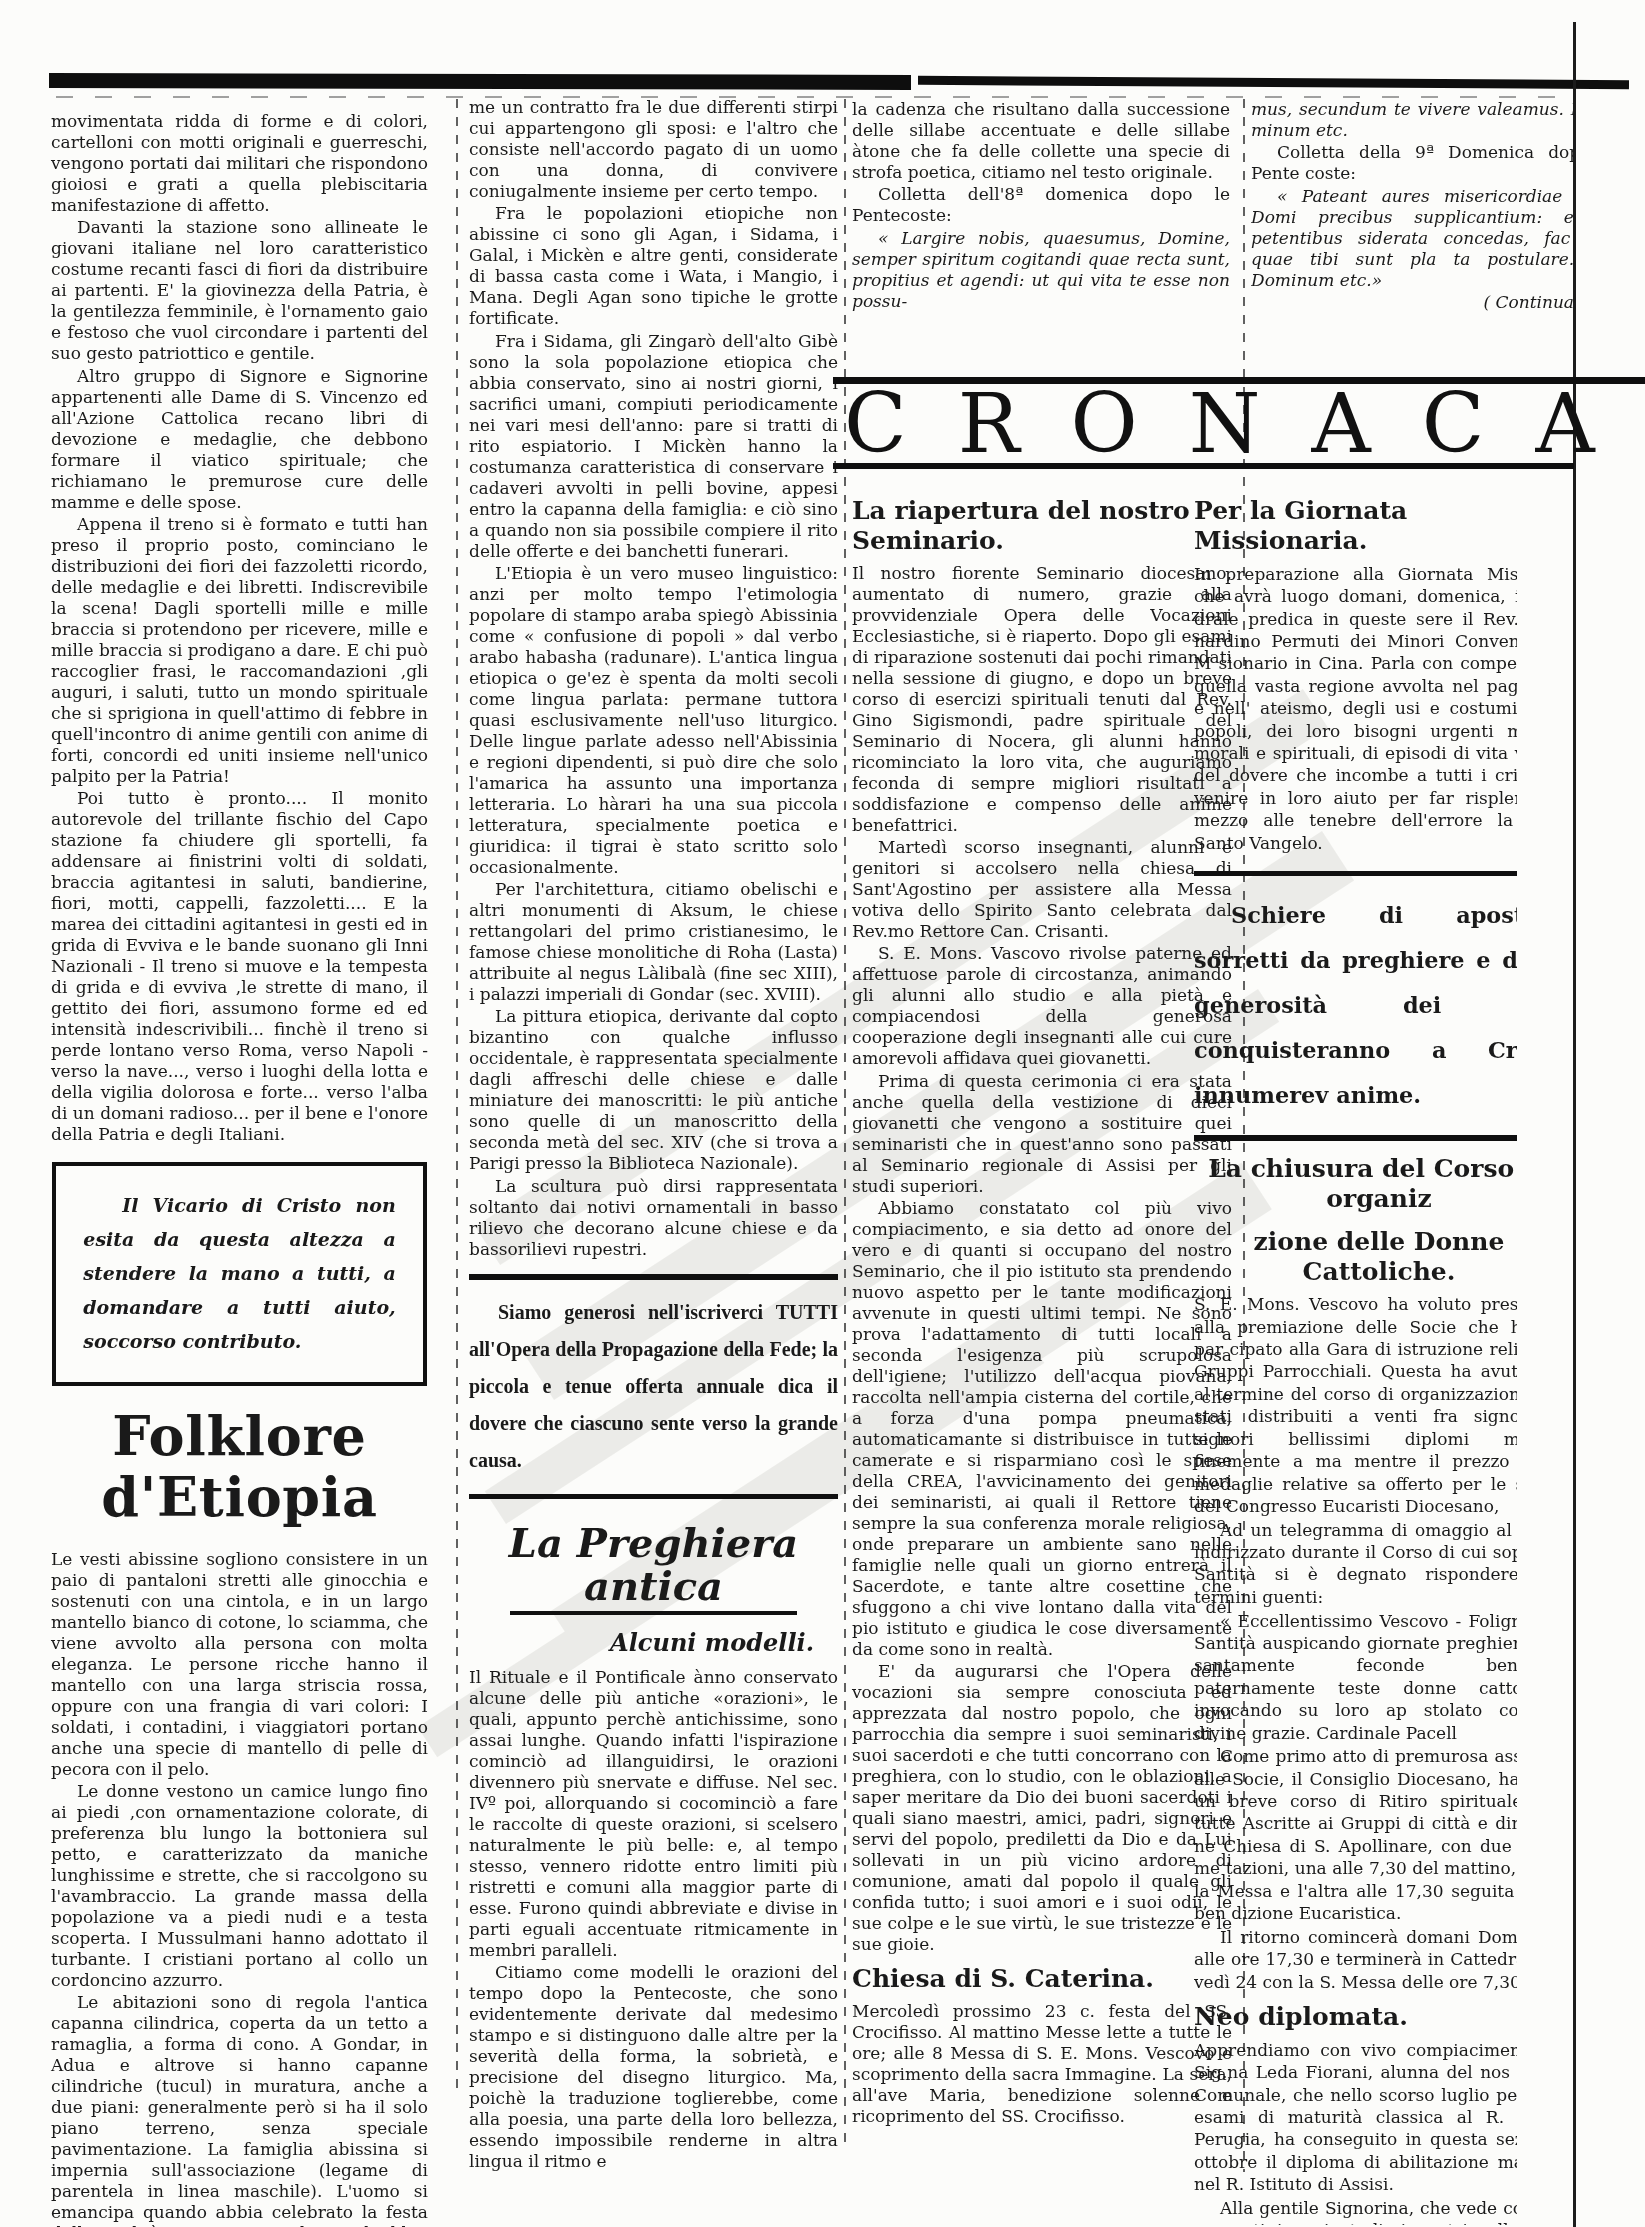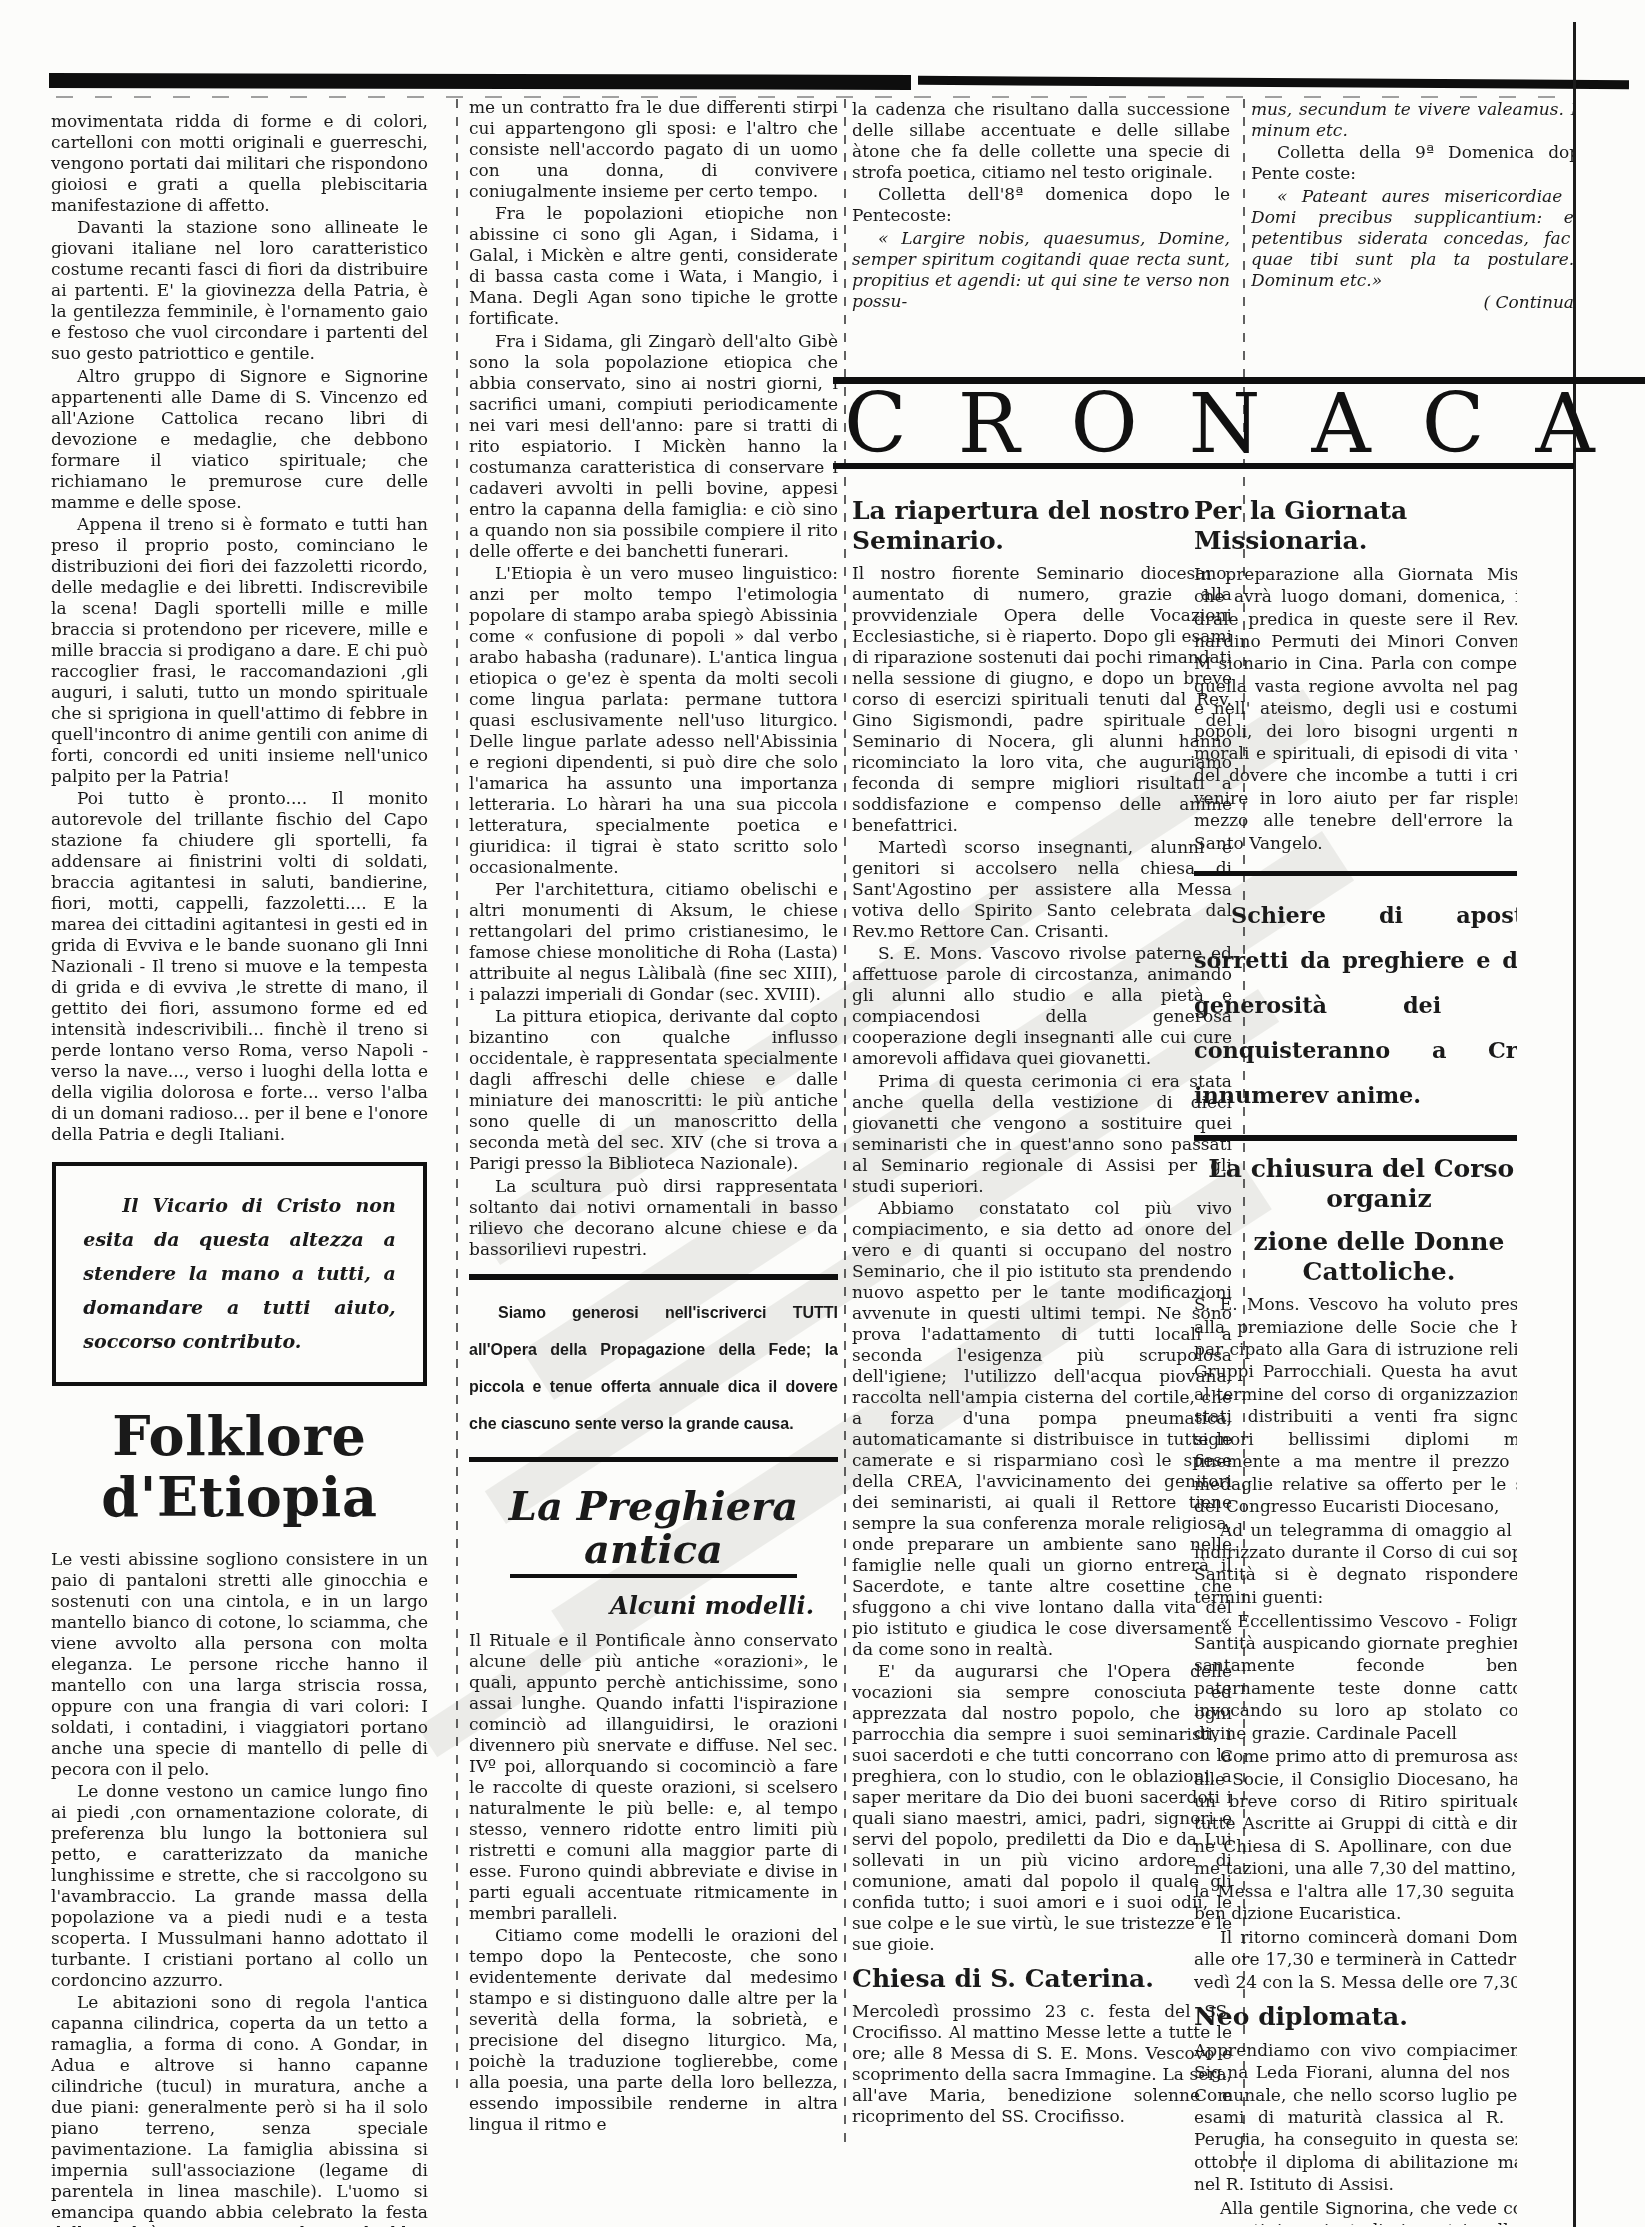--- a/index.html
+++ b/index.html
@@ -27,22 +27,22 @@
   .col p.lat{font-style:italic;}
   .continua{text-align:right;font-style:italic;padding-right:46px;}
   
   .vbox{border:4.6px solid #101010;margin:17px 1.3px 13px 1.3px;padding:14.5px 20px 17px 20px;
     font-weight:700;font-style:italic;font-size:19px;line-height:34px;}
   .vbox p{text-indent:39px;margin:7px;}
   .folklore{font-size:54px;line-height:61px;font-weight:700;text-align:center;
     margin:20px 0 21px 0;text-indent:0;letter-spacing:0.7px;}
   
   .hrule{height:5.3px;background:#0f0f0f;border:0;margin:14.5px 0;}
-  .fede{font-family:Liberation Sans, sans-serif;font-weight:700;
-    font-size:16px;line-height:37px;text-align:justify;}
+  .fede{font-family:Liberation Serif, serif;font-weight:700;
+    font-size:20px;line-height:37px;text-align:justify;}
   .fede p{text-indent:29px;margin:0;}
   .preghiera{font-size:40px;line-height:43px;font-weight:700;font-style:italic;
     text-align:center;margin:22.4px 0 4px 0;}
   .preghiera-rule{height:3.3px;background:#101010;width:78%;margin:0 auto 17px auto;}
   .modelli{font-weight:700;font-style:italic;font-size:24px;text-align:right;
     padding-right:24px;margin:0 0 14.5px 0;}
   
   .cronaca-wrap{position:absolute;overflow:hidden;}
   .cronaca{font-size:82px;line-height:79px;letter-spacing:51px;white-space:nowrap;
     font-weight:400;color:#111;}
@@ -108,21 +108,21 @@
   <div class="preghiera">La Preghiera antica</div>
   <div class="preghiera-rule"></div>
   <div class="modelli">Alcuni modelli.</div>
   <p class="noindent">Il Rituale e il Pontificale ànno conservato alcune delle più antiche «orazioni», le quali, appunto perchè antichissime, sono assai lunghe. Quando infatti l'ispirazione cominciò ad illanguidirsi, le orazioni divennero più snervate e diffuse. Nel sec. IVº poi, allorquando si cocominciò a fare le raccolte di queste orazioni, si scelsero naturalmente le più belle: e, al tempo stesso, vennero ridotte entro limiti più ristretti e comuni alla maggior parte di esse. Furono quindi abbreviate e divise in parti eguali accentuate ritmicamente in membri paralleli.</p>
   <p>Citiamo come modelli le orazioni del tempo dopo la Pentecoste, che sono evidentemente derivate dal medesimo stampo e si distinguono dalle altre per la severità della forma, la sobrietà, e precisione del disegno liturgico. Ma, poichè la traduzione toglierebbe, come alla poesia, una parte della loro bellezza, essendo impossibile renderne in altra lingua il ritmo e</p>
 </div>
 
 <div class="col" style="left:852px;top:99px;width:378px;">
   <p class="noindent">la cadenza che risultano dalla successione delle sillabe accentuate e delle sillabe àtone che fa delle collette una specie di strofa poetica, citiamo nel testo originale.</p>
   <p>Colletta dell'8ª domenica dopo le Pentecoste:</p>
-  <p class="lat">« Largire nobis, quaesumus, Domine, semper spiritum cogitandi quae recta sunt, propitius et agendi: ut qui sine te verso non possu-</p>
+  <p class="lat">« Largire nobis, quaesumus, Domine, semper spiritum cogitandi quae recta sunt, propitius et agendi: ut qui vita te esse non possu-</p>
 </div>
 
 <div class="clip" style="left:1251px;top:99px;width:323px;height:276px;">
   <div class="col inner" style="width:369px;">
     <p class="noindent lat">mus, secundum te vivere valeamus. Per D minum etc.</p>
     <p>Colletta della 9ª Domenica dopo le Pente coste:</p>
     <p class="lat">« Pateant aures misericordiae tuae, Domi precibus supplicantium: et ut petentibus siderata concedas, fac eos, quae tibi sunt pla ta postulare. Per Dominum etc.»</p>
     <p class="continua noindent">( Continua</p>
   </div>
 </div>

